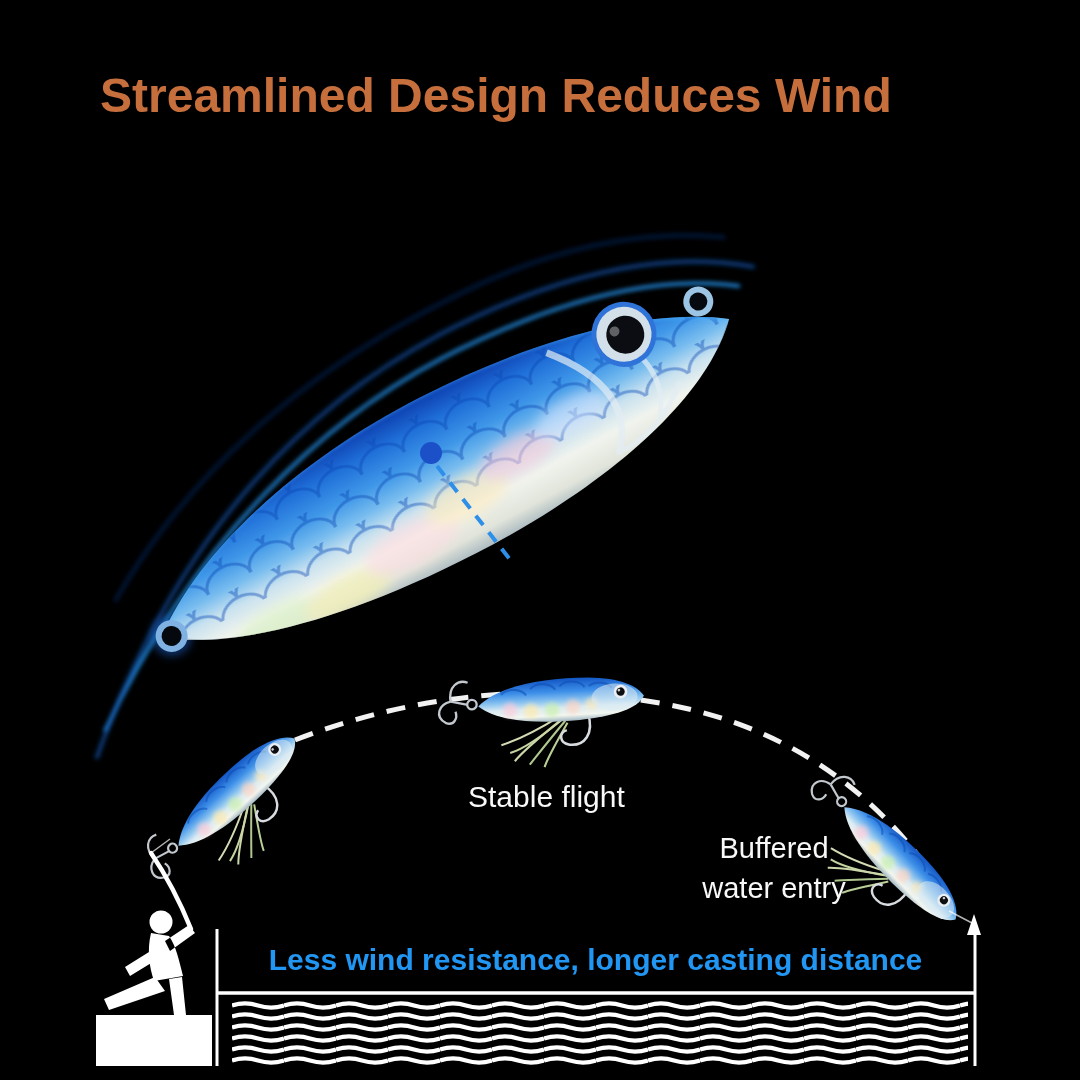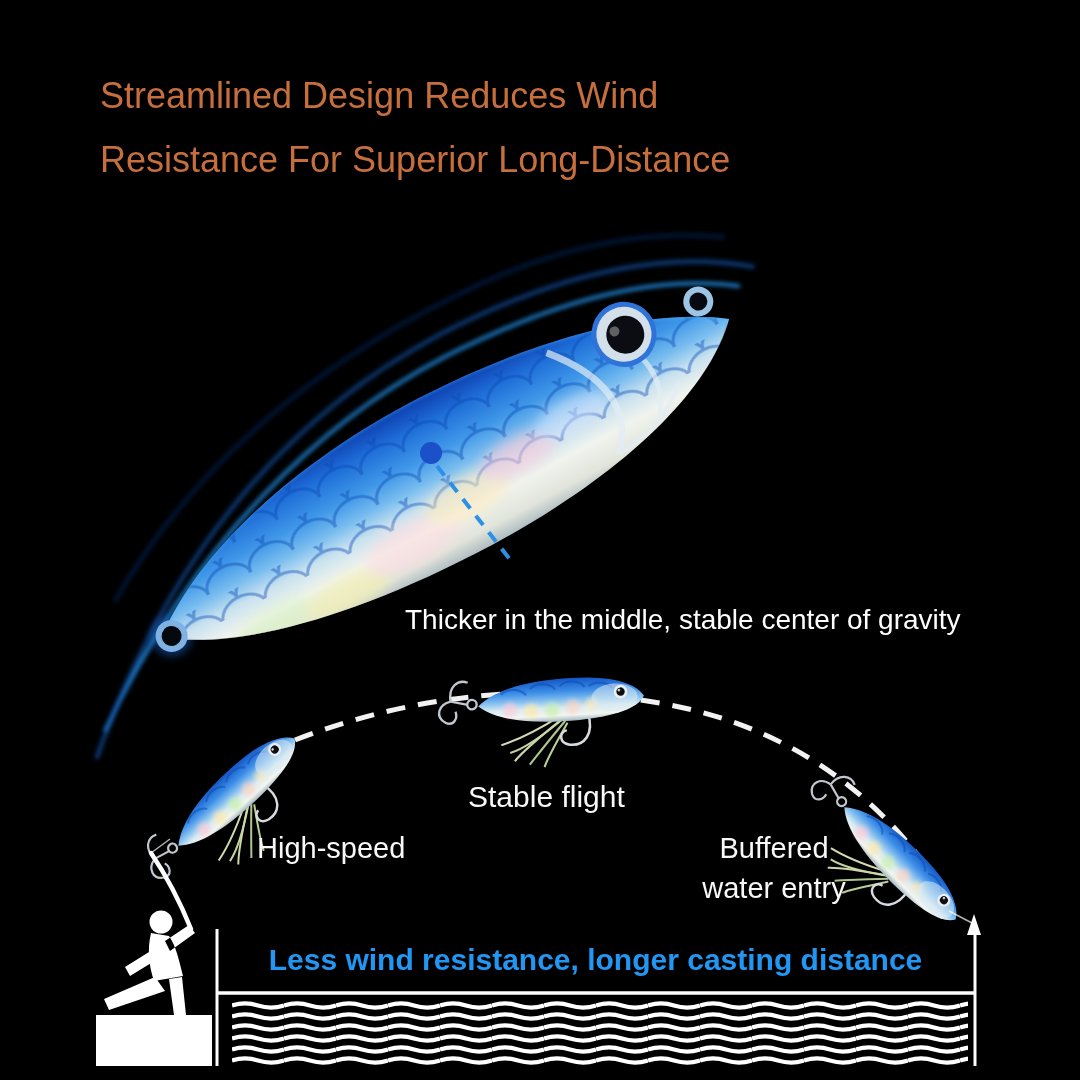--- a/index.html
+++ b/index.html
@@ -3,21 +3,21 @@
 <meta charset="utf-8">
 <style>
   html,body{margin:0;padding:0;background:#000;}
   .canvas{
     position:relative;width:1080px;height:1080px;background:#000;
     overflow:hidden;font-family:"Liberation Sans",sans-serif;
   }
   .layer{position:absolute;left:0;top:0;width:1080px;height:1080px;}
   .txt{position:absolute;color:#fff;white-space:nowrap;z-index:5;}
   .title{
-    left:100px;top:64px;font-size:36px;line-height:64px;font-weight:normal;
+    left:100px;top:64px;font-size:48px;line-height:64px;font-weight:bold;
     color:#c66f3d;letter-spacing:0px;
   }
   .callout-1{left:405px;top:560px;font-size:28px;font-weight:500;}
   .callout-2{left:405px;top:604px;font-size:28px;font-weight:500;}
   .lbl{font-size:29px;font-weight:400;color:#f8f8f8;line-height:40px;margin-top:16px;}
   .lbl-takeoff{left:257px;top:812px;}
   .lbl-stable{left:468px;top:761px;font-size:30px;}
   .lbl-entry{left:668px;top:812px;width:212px;text-align:center;}
   .footer-caption{
     left:216px;top:943px;width:759px;text-align:center;
@@ -186,27 +186,24 @@
       <line x1="975" y1="930" x2="975" y2="1066" stroke-width="3"></line>
       <line x1="949" y1="911" x2="972" y2="923" stroke-width="1.5" opacity="0.7"></line>
     </g>
     <polygon points="974,914 967,935 981,935" fill="#ffffff"></polygon>
 
     <rect x="232" y="1000" width="736" height="66" fill="url(#wavep)"></rect>
   </svg>
 
   <div class="txt title">
     <div>Streamlined Design Reduces Wind</div>
-    <div>Resistance For Superior Long-Distance</div>
   </div>
 
-  <div class="txt callout-2">Thicker in the middle, stable center of gravity</div>
 
   <div class="txt lbl lbl-takeoff">
-    <div>High-speed</div>
   </div>
 
   <div class="txt lbl lbl-stable">Stable flight</div>
 
   <div class="txt footer-caption">Less wind resistance, longer casting distance</div>
 
   <div class="txt lbl lbl-entry">
     <div>Buffered</div>
     <div>water entry</div>
   </div>

